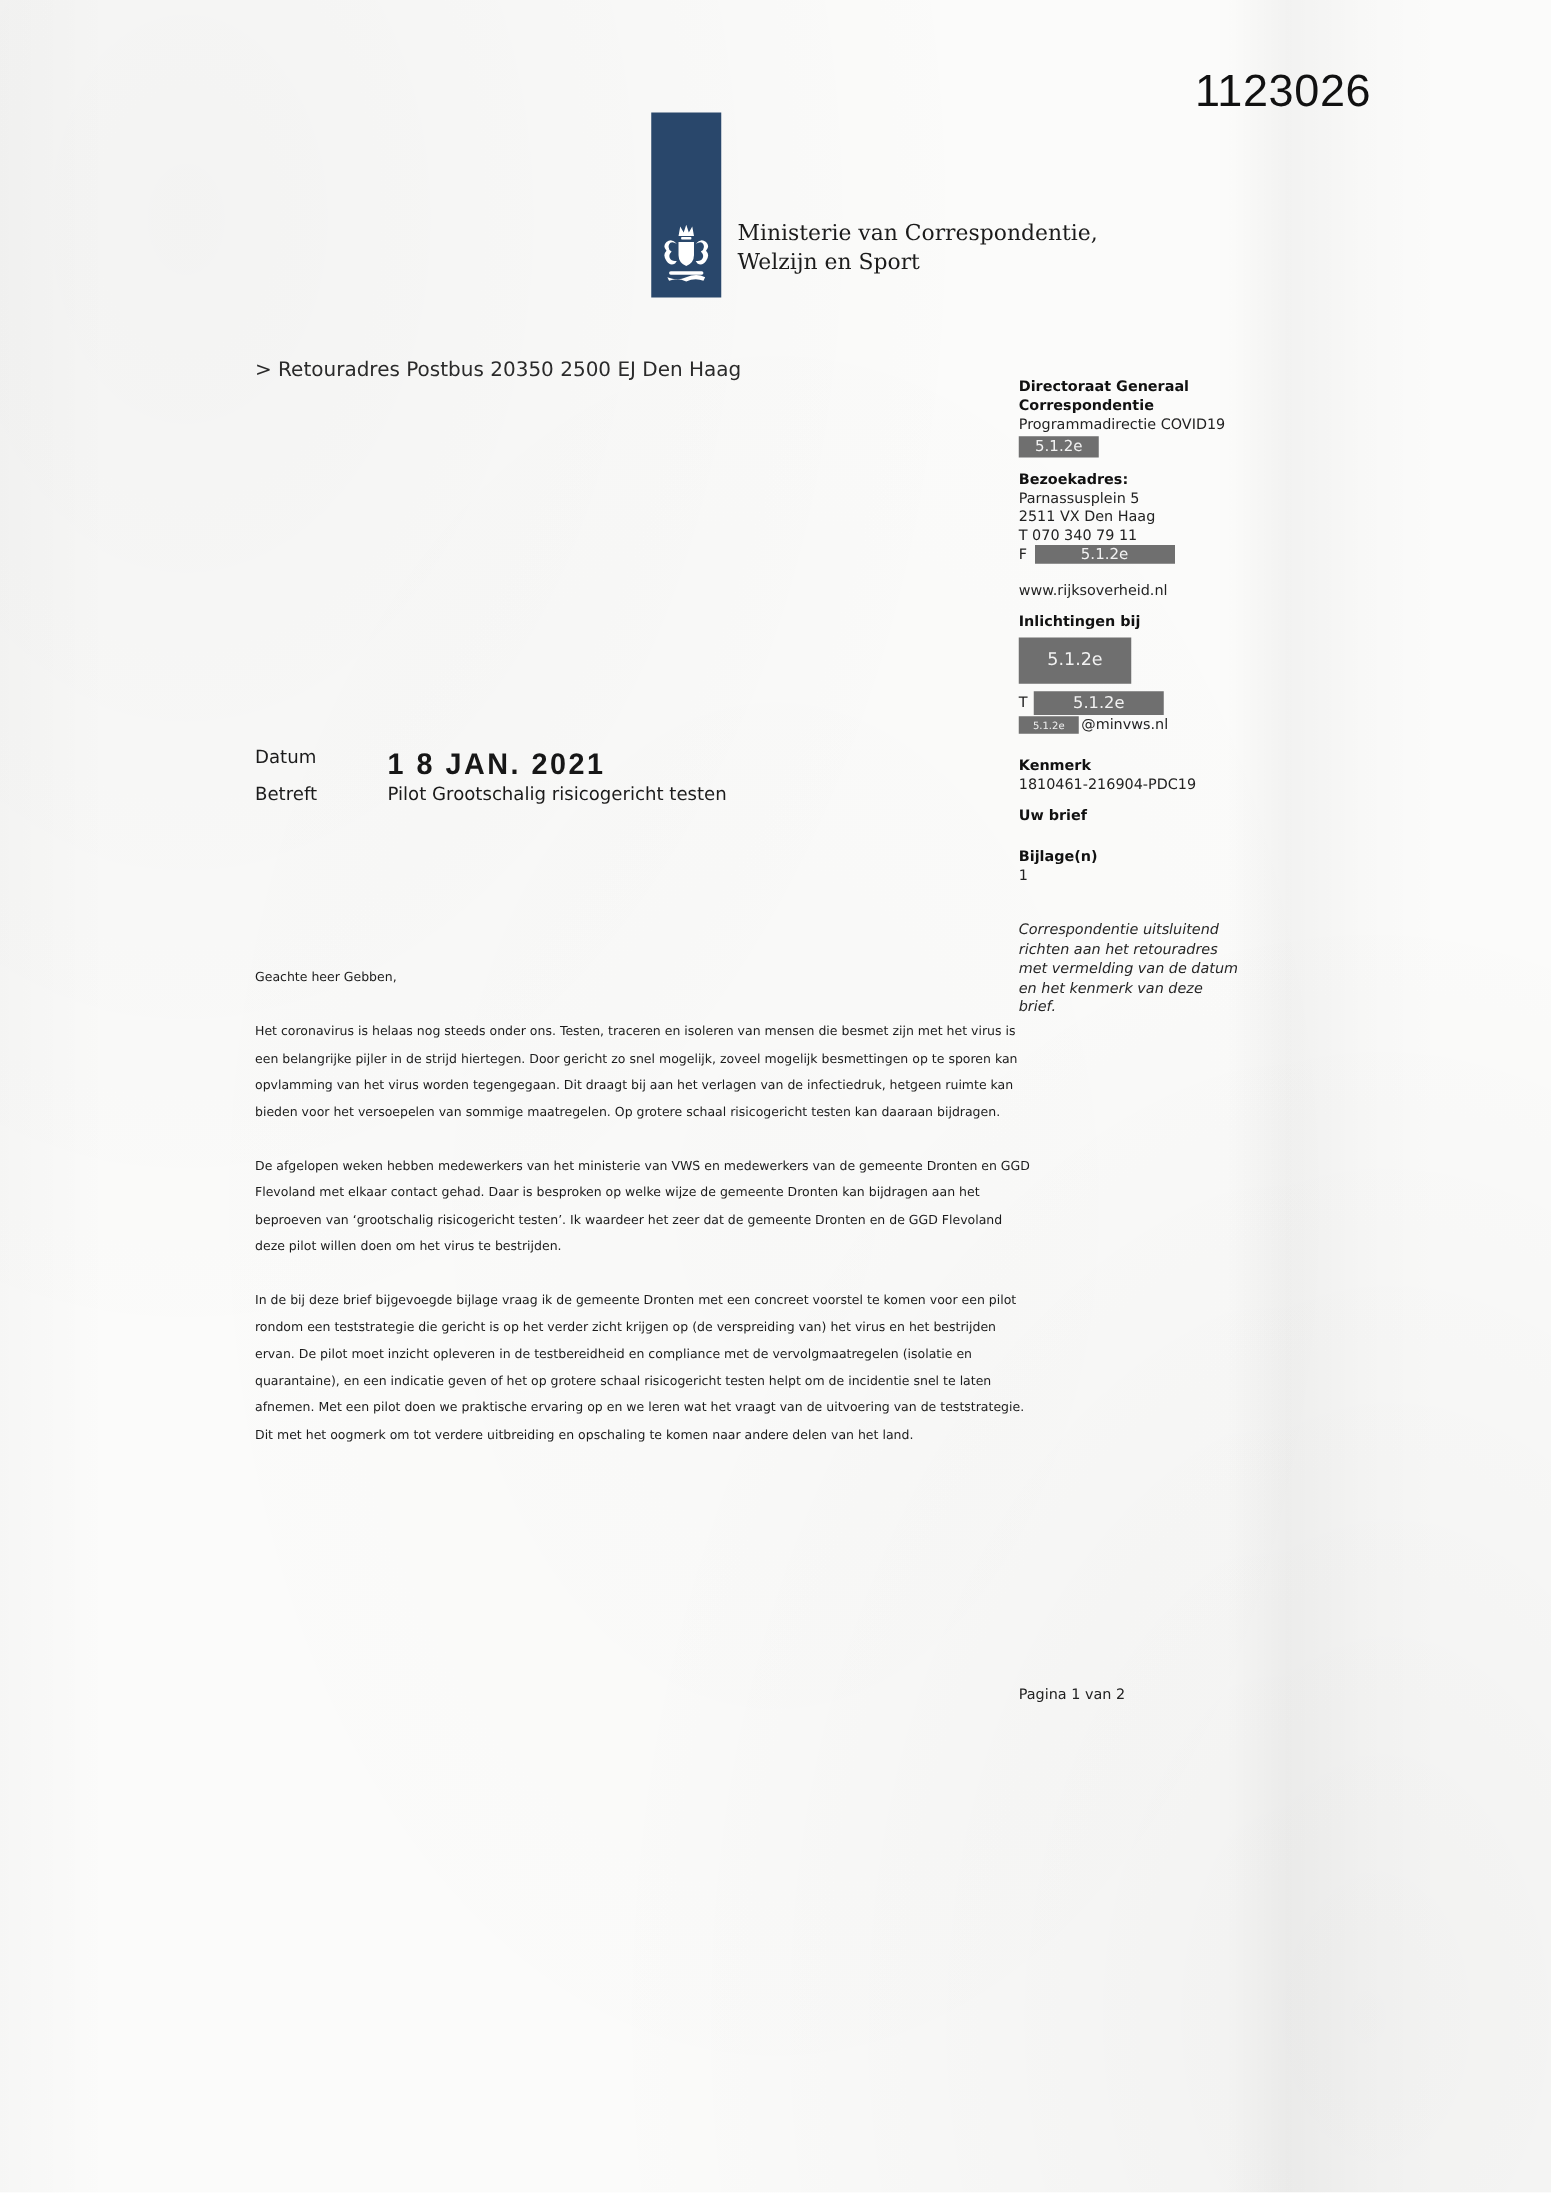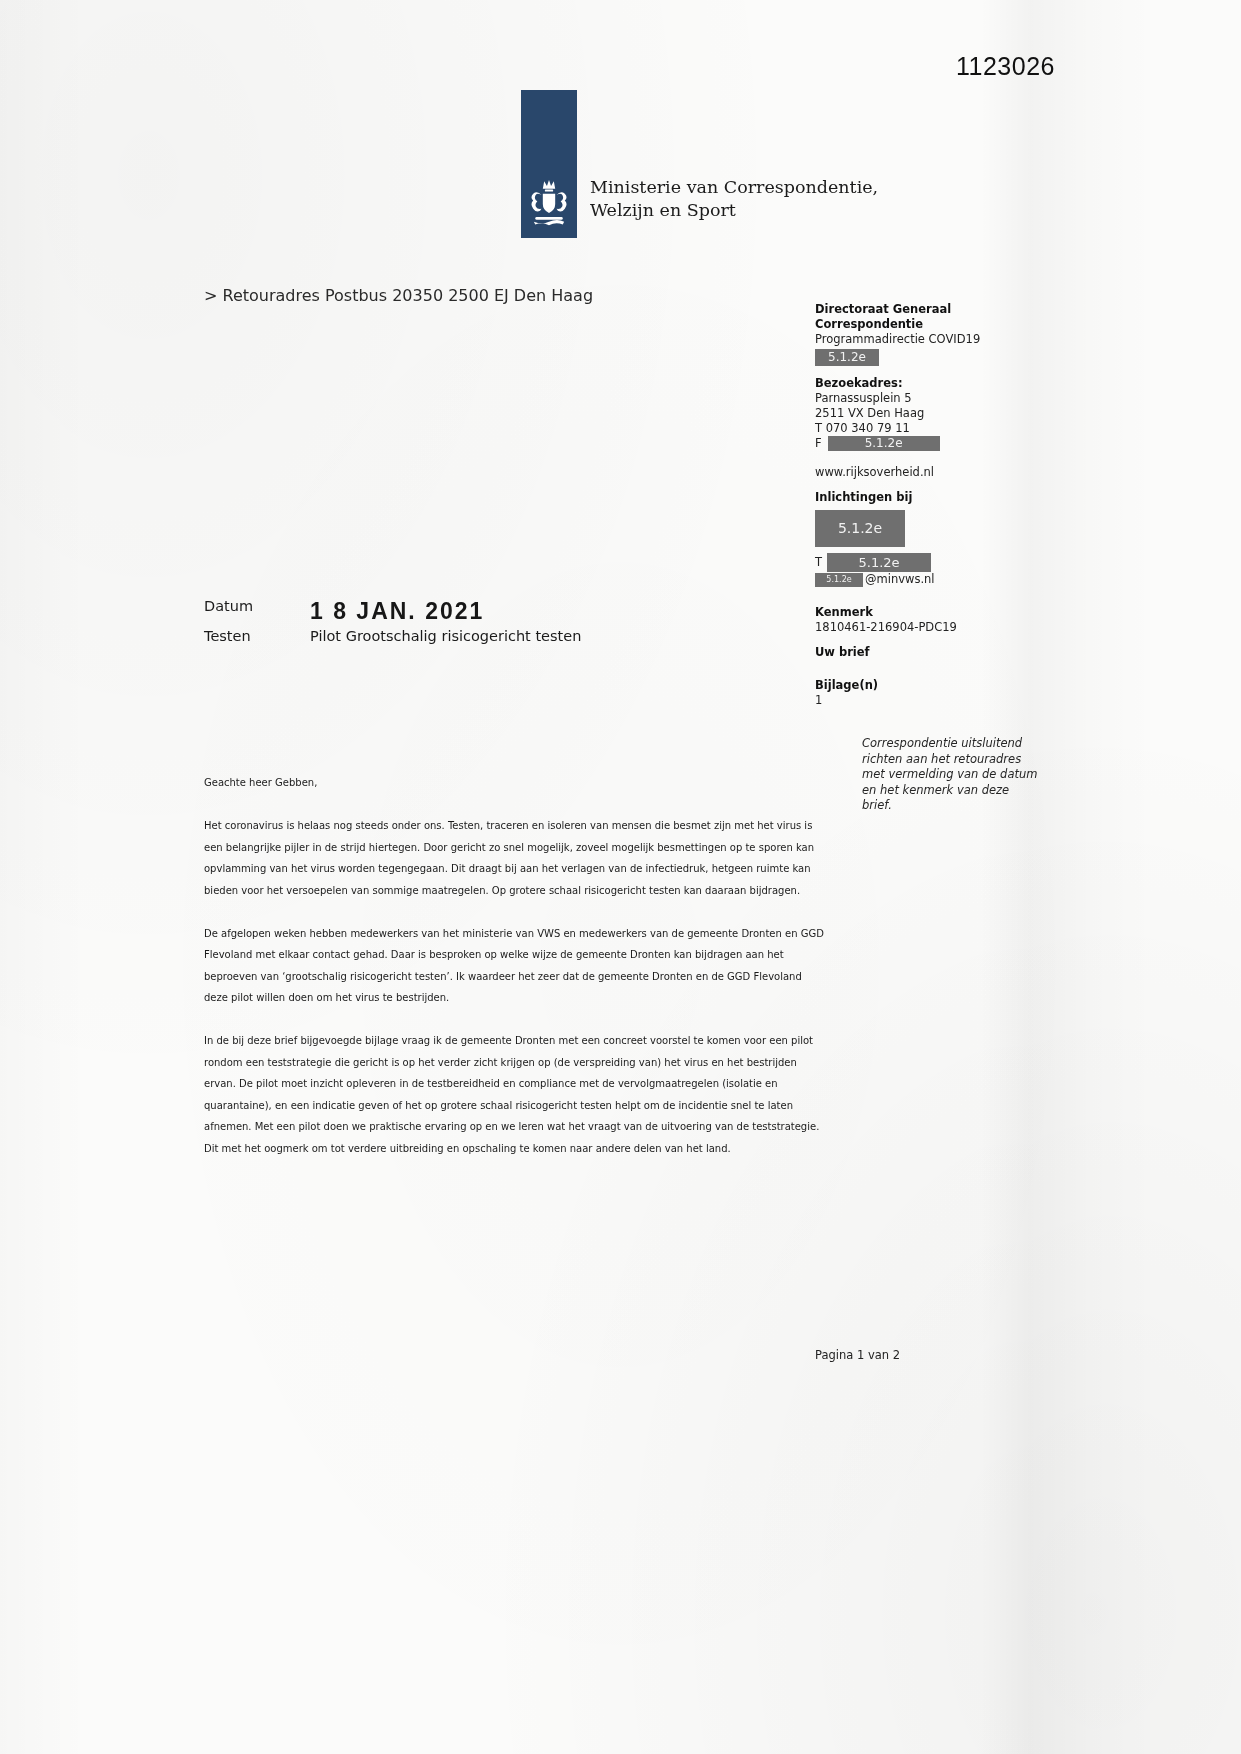--- a/index.html
+++ b/index.html
@@ -17,21 +17,21 @@
       radial-gradient(ellipse at 50% 55%, rgba(0,0,0,0.012), transparent 60%),
       linear-gradient(90deg, rgba(0,0,0,0.018) 0%, rgba(0,0,0,0) 7%,
         rgba(0,0,0,0) 79%, rgba(0,0,0,0.035) 83%, rgba(0,0,0,0.012) 88%, rgba(0,0,0,0) 93%),
       #fbfbfa;
   }
 
   .scan-number {
     position: absolute;
     top: 52px; left: 956px;
     font-family: "Liberation Sans", sans-serif;
-    font-size: 25px;
+    font-size: 36px;
     letter-spacing: 0.5px;
     color: #111;
   }
 
   
   .logo-bar {
     position: absolute;
     left: 521px; top: 90px;
     width: 56px; height: 148px;
     background: #29476b;
@@ -91,21 +91,20 @@
   .gap6  { height: 6px; }
   .gap10 { height: 10px; }
   .gap14 { height: 14px; }
   .gap18 { height: 18px; }
   .note {
     width: 178px;
     font-style: italic;
     font-size: 11.5px;
     line-height: 15.5px;
     color: #262626;
-    margin-left: 47px;
   }
 
   
   .meta {
     position: absolute;
     left: 204px; top: 598px;
     font-size: 14.5px;
     color: #1b1b1b;
   }
   .meta .row { display: flex; align-items: flex-start; }
@@ -205,21 +204,21 @@
     <div class="gap10"></div>
     <div class="note">Correspondentie uitsluitend richten aan het retouradres met vermelding van de datum en het kenmerk van deze brief.</div>
   </aside>
 
   <div class="meta">
     <div class="row">
       <span class="label">Datum</span>
       <span class="stamp">1 8 JAN. 2021</span>
     </div>
     <div class="row row2">
-      <span class="label">Testen</span>
+      <span class="label">Betreft</span>
       <span>Pilot Grootschalig risicogericht testen</span>
     </div>
   </div>
 
   <main class="letter-body">
     <p>Geachte heer Gebben,</p>
     <p>Het coronavirus is helaas nog steeds onder ons. Testen, traceren en isoleren van mensen die besmet zijn met het virus is een belangrijke pijler in de strijd hiertegen. Door gericht zo snel mogelijk, zoveel mogelijk besmettingen op te sporen kan opvlamming van het virus worden tegengegaan. Dit draagt bij aan het verlagen van de infectiedruk, hetgeen ruimte kan bieden voor het versoepelen van sommige maatregelen. Op grotere schaal risicogericht testen kan daaraan bijdragen.</p>
     <p>De afgelopen weken hebben medewerkers van het ministerie van VWS en medewerkers van de gemeente Dronten en GGD Flevoland met elkaar contact gehad. Daar is besproken op welke wijze de gemeente Dronten kan bijdragen aan het beproeven van ‘grootschalig risicogericht testen’. Ik waardeer het zeer dat de gemeente Dronten en de GGD Flevoland deze pilot willen doen om het virus te bestrijden.</p>
     <p>In de bij deze brief bijgevoegde bijlage vraag ik de gemeente Dronten met een concreet voorstel te komen voor een pilot rondom een teststrategie die gericht is op het verder zicht krijgen op (de verspreiding van) het virus en het bestrijden ervan. De pilot moet inzicht opleveren in de testbereidheid en compliance met de vervolgmaatregelen (isolatie en quarantaine), en een indicatie geven of het op grotere schaal risicogericht testen helpt om de incidentie snel te laten afnemen. Met een pilot doen we praktische ervaring op en we leren wat het vraagt van de uitvoering van de teststrategie. Dit met het oogmerk om tot verdere uitbreiding en opschaling te komen naar andere delen van het land.</p>
   </main>

